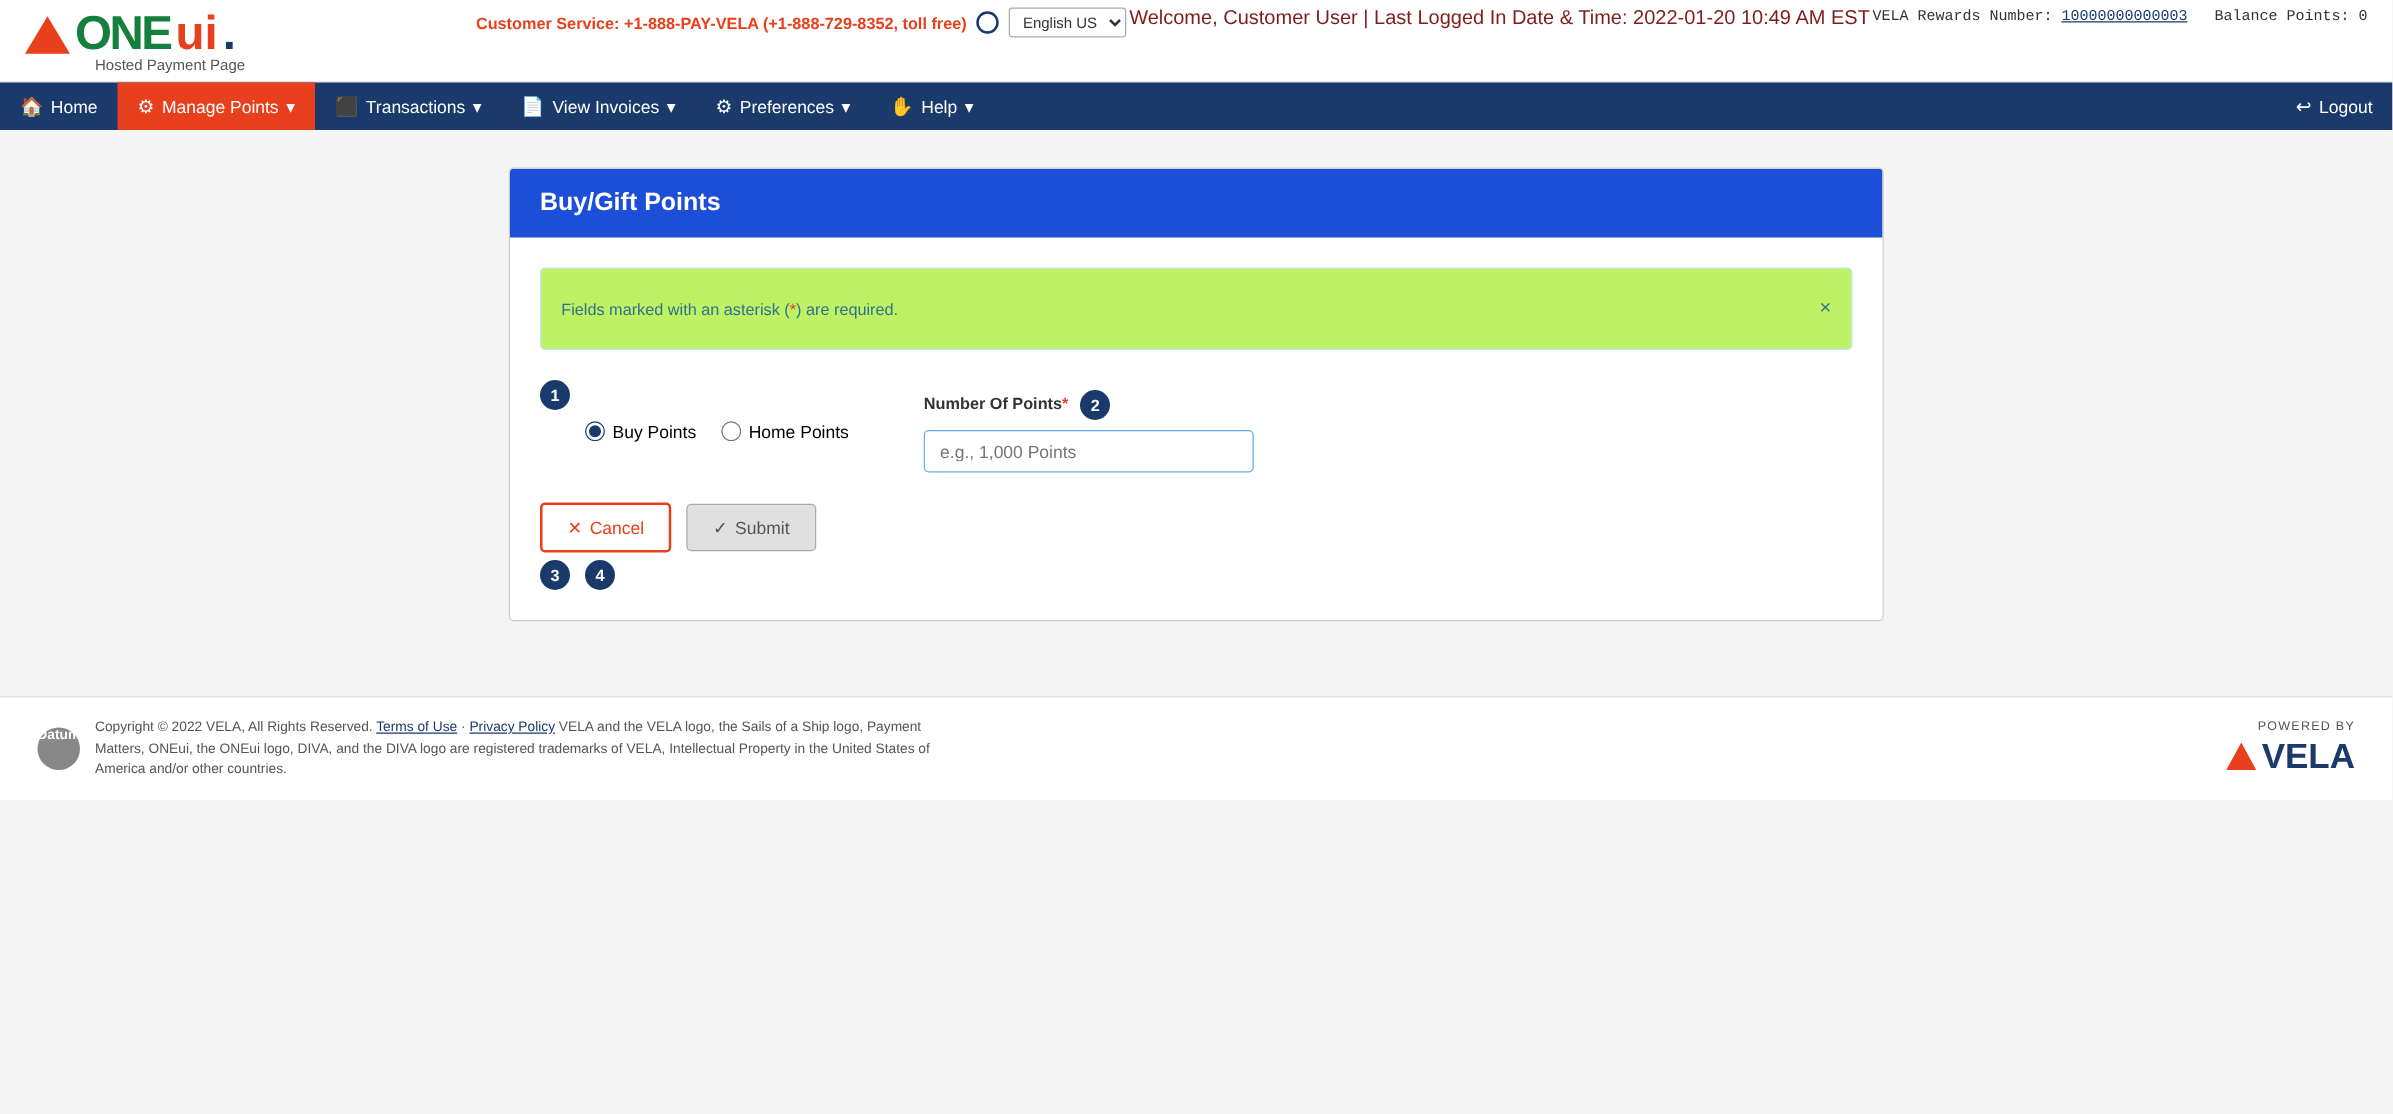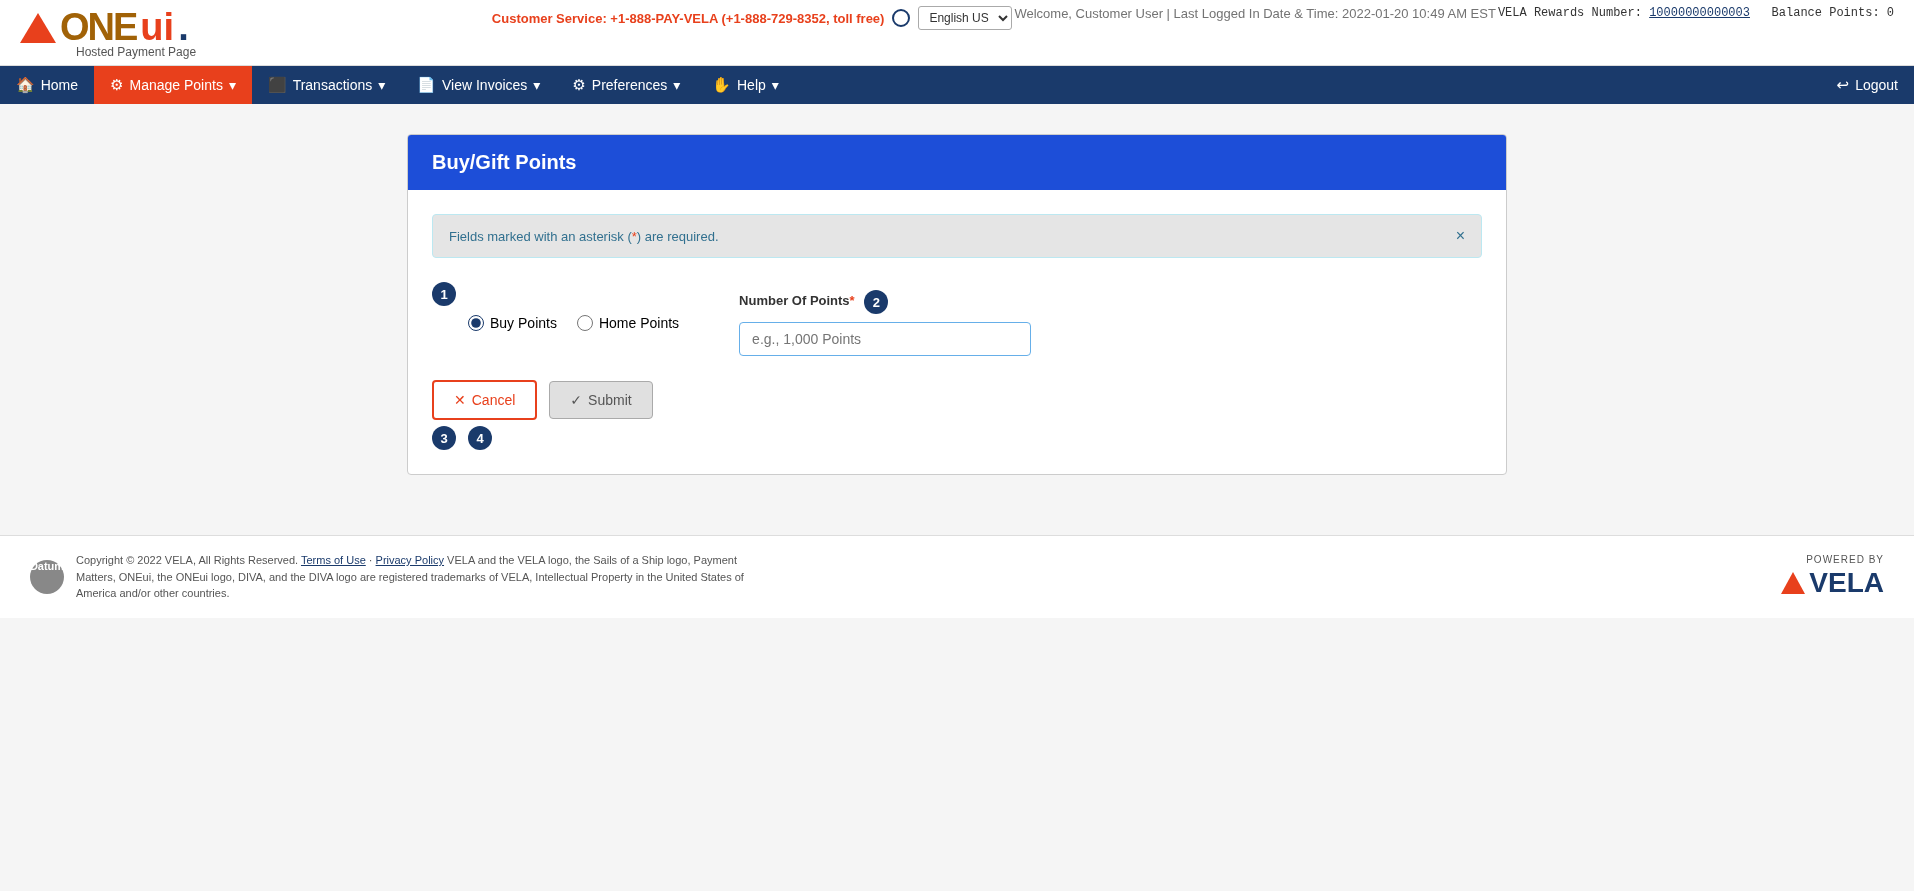--- a/index.html
+++ b/index.html
@@ -17,33 +17,33 @@
     .logo-area { display: flex; flex-direction: column; }
     .logo-text {
       display: flex; align-items: center; gap: 4px;
     }
     .logo-triangle {
       width: 0; height: 0;
       border-left: 18px solid transparent;
       border-right: 18px solid transparent;
       border-bottom: 30px solid #e8401c;
     }
-    .logo-one { font-size: 38px; font-weight: 900; color: #a16207; letter-spacing: -2px; }
+    .logo-one { font-size: 38px; font-weight: 900; color: #15803d; letter-spacing: -2px; }
     .logo-ui { font-size: 38px; font-weight: 900; color: #e8401c; }
     .logo-dot { font-size: 38px; font-weight: 900; color: #1a3a6b; }
     .logo-subtitle { font-size: 12px; color: #555; margin-left: 56px; margin-top: -4px; }
 
     .top-right { text-align: right; display: flex; flex-direction: row; gap: 2px; }
     .customer-service { color: #e8401c; font-weight: bold; font-size: 13px; display: flex; align-items: center; justify-content: flex-end; gap: 8px; }
     .globe-icon { display: inline-block; width: 18px; height: 18px; border-radius: 50%; border: 2px solid #1a3a6b; position: relative; vertical-align: middle; }
     .lang-select {
       border: 1px solid #aaa; padding: 3px 6px; font-size: 12px; border-radius: 3px;
       background: #fff; cursor: pointer; color: #333;
     }
-    .welcome-line { font-size: 13px; color: #737373; }
+    .welcome-line { font-size: 16px; color: #7f1d1d; }
     .rewards-line { font-size: 12px; color: #333; font-family: Liberation Mono, monospace; }
     .rewards-line a { color: #1a3a6b; }
 
     
     .navbar {
       background: #1a3a6b;
       display: flex;
       align-items: stretch;
       padding: 0;
     }
@@ -82,24 +82,24 @@
       background: #1d4ed8;
       color: #fff;
       padding: 16px 24px;
       font-size: 20px;
       font-weight: bold;
     }
     .card-body { padding: 24px; }
 
     
     .alert-info {
-      background: #e5e5e5;
+      background: #bef264;
       border: 1px solid #bce8f1;
       border-radius: 4px;
-      padding: 12px 16px;
+      padding: 23px 16px;
       margin-bottom: 24px;
       font-size: 13px;
       color: #31708f;
       display: flex;
       justify-content: space-between;
       align-items: center;
     }
     .alert-asterisk { color: #e8401c; }
     .alert-close { background: none; border: none; font-size: 16px; color: #31708f; cursor: pointer; }
 
@@ -109,21 +109,21 @@
       width: 24px; height: 24px; border-radius: 50%;
       background: #1a3a6b; color: #fff; font-size: 13px; font-weight: bold;
       vertical-align: middle;
     }
     .radio-group { display: flex; align-items: center; gap: 20px; padding-top: 8px; }
     .radio-option { display: flex; align-items: center; gap: 6px; cursor: pointer; }
     .radio-option input[type=radio] { accent-color: #1a3a6b; width: 16px; height: 16px; }
     .field-label { font-size: 13px; font-weight: bold; color: #333; }
     .field-label .required { color: #e8401c; }
     .points-input {
-      width: 292px;
+      width: 264px;
       padding: 8px 12px;
       border: 1px solid #66afe9;
       border-radius: 4px;
       font-size: 14px;
       color: #999;
       outline: none;
     }
 
     
     .btn-row { display: flex; gap: 12px; align-items: center; margin-top: 8px; }

